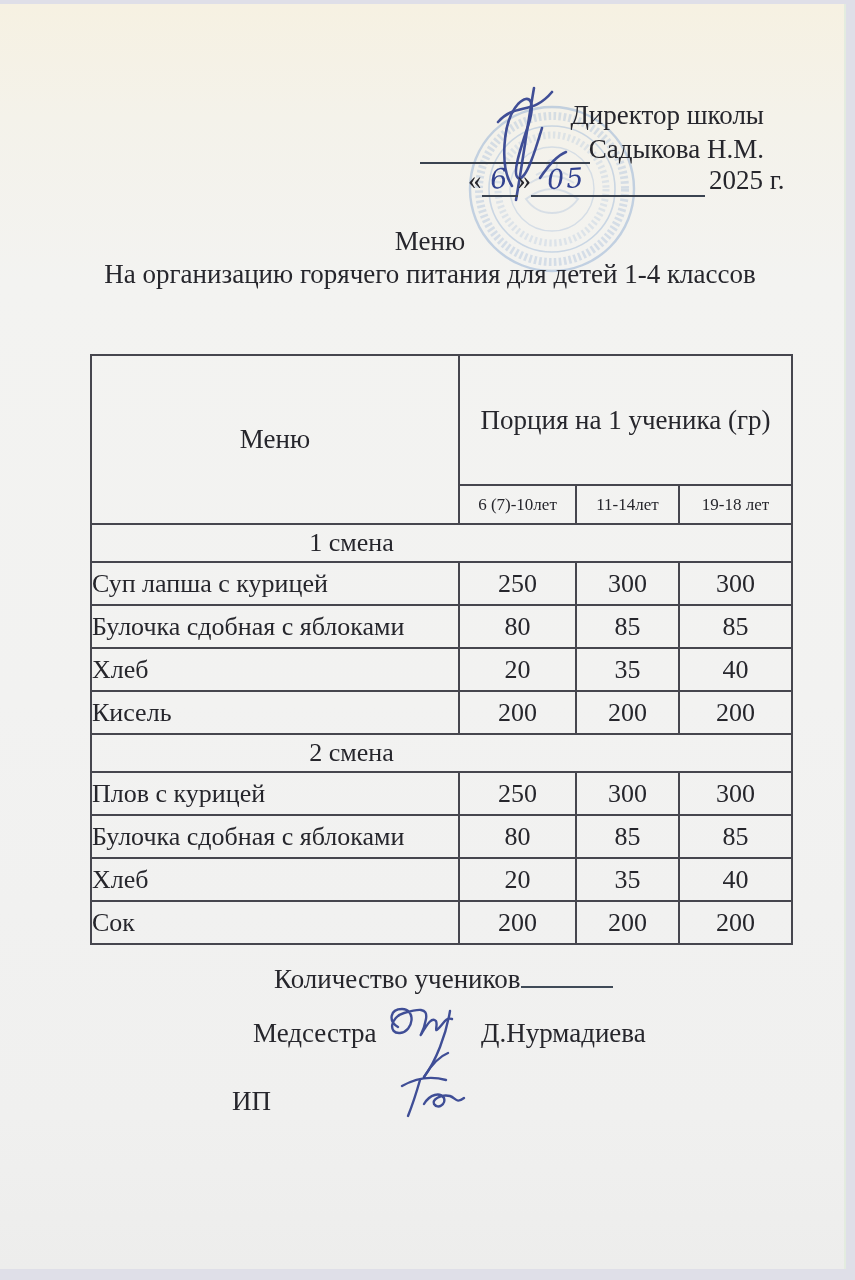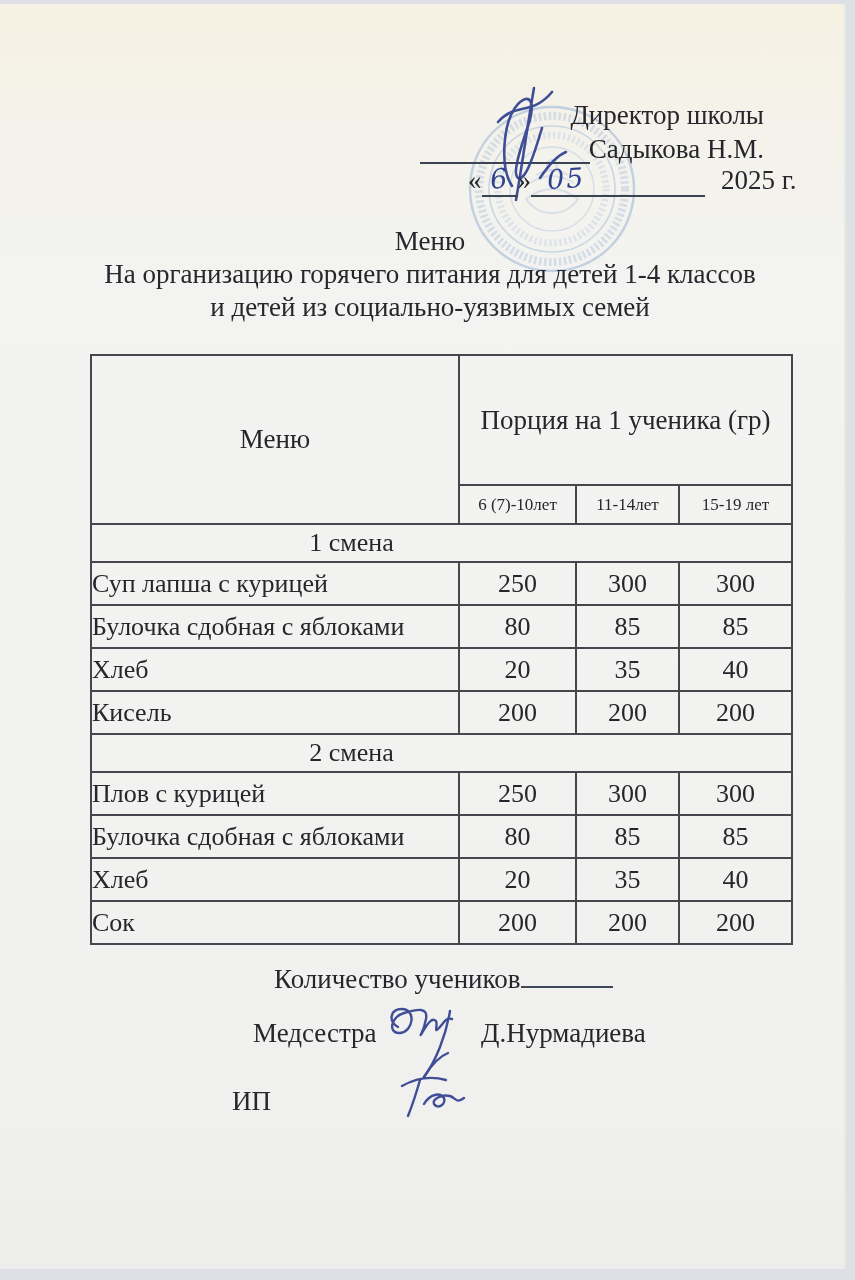--- a/index.html
+++ b/index.html
@@ -16,21 +16,21 @@
   }
   .abs{position:absolute;}
   
   .appr{font-size:27px;white-space:nowrap;}
   .appr-r{right:82px;text-align:right;}
   .sigline{border-top:2px solid #3a4350;height:0;}
   .dateline{font-size:27px;white-space:nowrap;}
   .hw{font-style:italic;color:#31418f;font-family:"DejaVu Serif",serif;letter-spacing:2px;}
   .u6{display:inline-block;min-width:36px;text-align:center;border-bottom:2px solid #3a4350;transform:translateY(-1px);}
   .ul2{display:inline-block;width:158px;border-bottom:2px solid #3a4350;text-align:left;padding-left:16px;transform:translateY(-1px);}
-  .yr{margin-left:16px;}
+  .yr{margin-left:4px;}
   
   .titleblock{left:20px;width:820px;text-align:center;font-size:27px;line-height:33px;}
   
   svg{display:block;}
   
   table.menu{
     border-collapse:collapse;table-layout:fixed;width:701px;
     font-size:26px;color:#26262c;
   }
   table.menu td{border:2px solid #46464e;padding:0;overflow:hidden;}
@@ -76,39 +76,38 @@
     </g>
   </svg>
 
   <div class="abs dateline" style="left:468px;top:160px;">
     <span>«</span><span class="u6"><span class="hw" style="display:inline-block;transform:rotate(-6deg);">6</span></span><span>»</span><span class="ul2"><span class="hw" style="display:inline-block;transform:rotate(-4deg);">05</span></span><span class="yr">2025 г.</span>
   </div>
 
   <div class="abs titleblock" style="top:221px;">
     <div>Меню</div>
     <div>На организацию горячего питания для детей 1-4 классов</div>
-    <div>и детей из социально-уязвимых семей</div>
   </div>
 
   <table class="menu abs" style="left:90px;top:350px;">
     <colgroup>
       <col style="width:368px">
         <col style="width:117px">
         <col style="width:103px">
         <col style="width:113px">
     </colgroup>
     <tbody>
       <tr>
         <td class="c-menuhead" rowspan="2">Меню</td>
         <td class="c-portion" colspan="3">Порция на 1 ученика (гр)</td>
       </tr>
       <tr>
         <td class="c-age">6 (7)-10лет</td>
         <td class="c-age">11-14лет</td>
-        <td class="c-age">15-19 лет</td>
+        <td class="c-age">19-18 лет</td>
       </tr>
 
       <tr class="sec">
         <td colspan="4">1 смена</td>
       </tr>
       <tr class="dish">
         <td class="dname">Суп лапша с курицей</td>
         <td class="dval">250</td>
         <td class="dval">300</td>
         <td class="dval">300</td>

